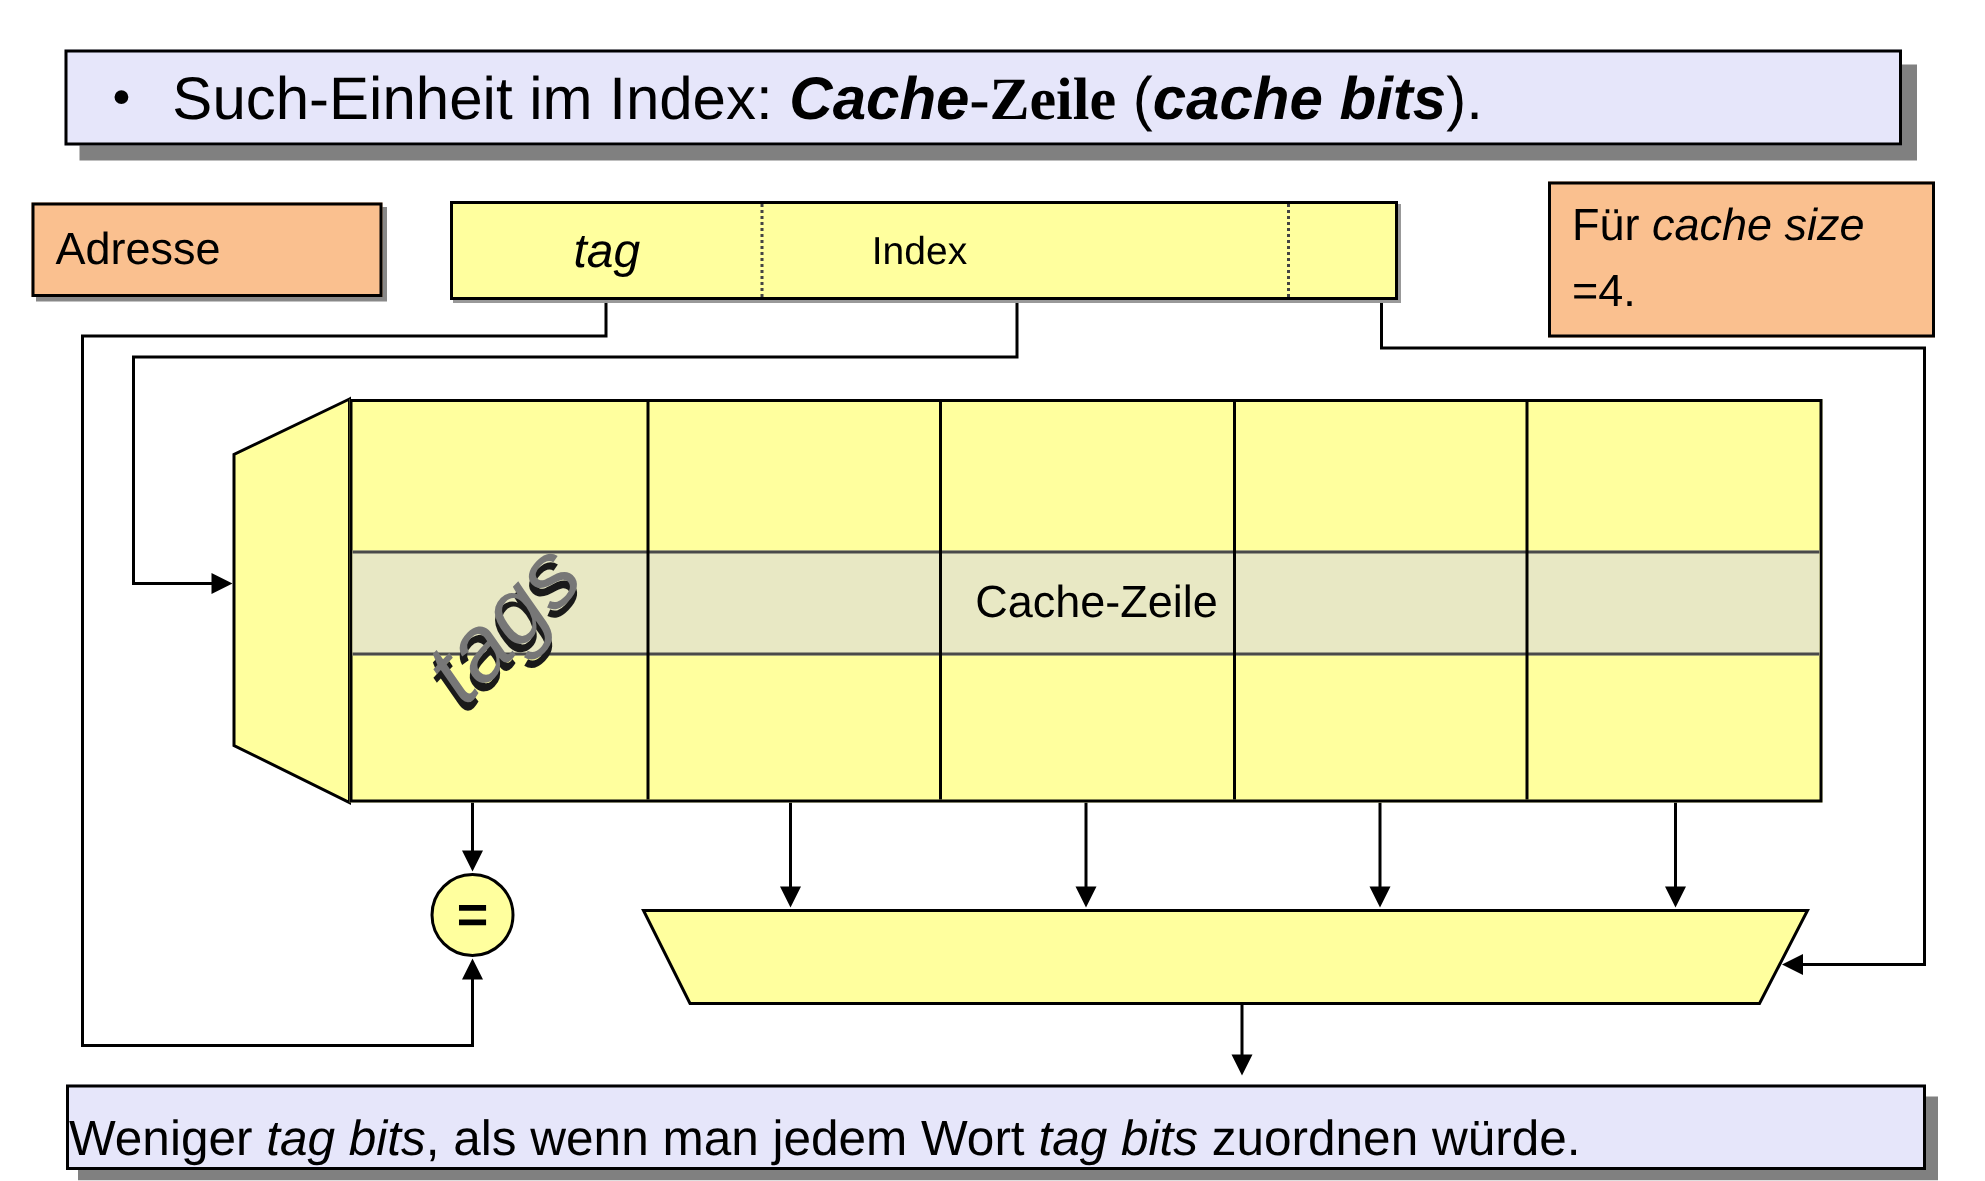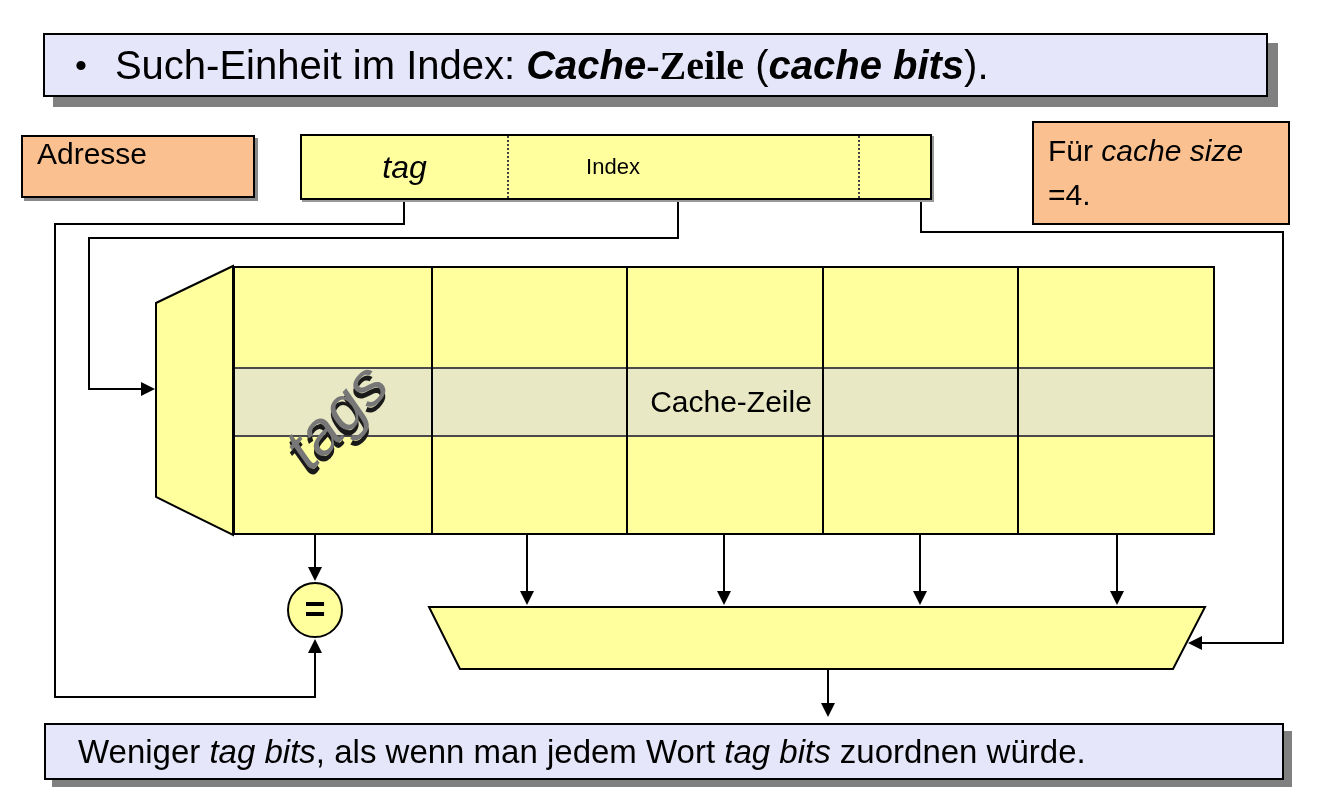--- a/index.html
+++ b/index.html
@@ -39,34 +39,35 @@
     padding-left: 30px;
   }
   .banner.top .bullet {
     font-size: 34px;
     margin-right: 28px;
     line-height: 1;
   }
   .banner.bottom {
     left: 44px; top: 723px; width: 1240px; height: 57px;
     font-size: 33px;
-    padding-left: 32px;
+    padding-left: 0;
     box-shadow: 8px 8px 0 var(--shadow-gray);
+    align-items: flex-end;
   }
 
   
   .peach {
     position: absolute;
     background: var(--peach-fill);
     border: 2px solid #000;
   }
   .adresse-box {
     left: 21px; top: 135px; width: 234px; height: 63px;
     font-size: 30px;
-    display: flex; 
+    display: flex; align-items: center;
     padding-left: 14px;
     box-shadow: 3px 3px 0 #888;
   }
   .note-box {
     left: 1032px; top: 121px; width: 258px; height: 104px;
     font-size: 30px;
     line-height: 1.45;
     padding: 6px 0 0 14px;
   }
 
@@ -82,21 +83,21 @@
     position: absolute; top: 0; bottom: 0;
     border-left: 2px dotted #444;
   }
   .address-field .divider.d1 { left: 205px; }
   .address-field .divider.d2 { left: 556px; }
   .address-field .seg-label {
     position: absolute; top: 0; height: 100%;
     display: flex; align-items: center; justify-content: center;
   }
   .address-field .tag-label   { left: 0;     width: 205px; font-size: 32px; font-style: italic; }
-  .address-field .index-label { left: 205px; width: 212px; font-size: 22px; }
+  .address-field .index-label { left: 205px; width: 212px; font-size: 26px; }
 
   
   .cache-grid {
     position: absolute;
     left: 233px; top: 266px; width: 982px; height: 269px;
     background: var(--yellow-fill);
     border: 2px solid #000;
   }
   .cache-grid .row-highlight {
     position: absolute;

